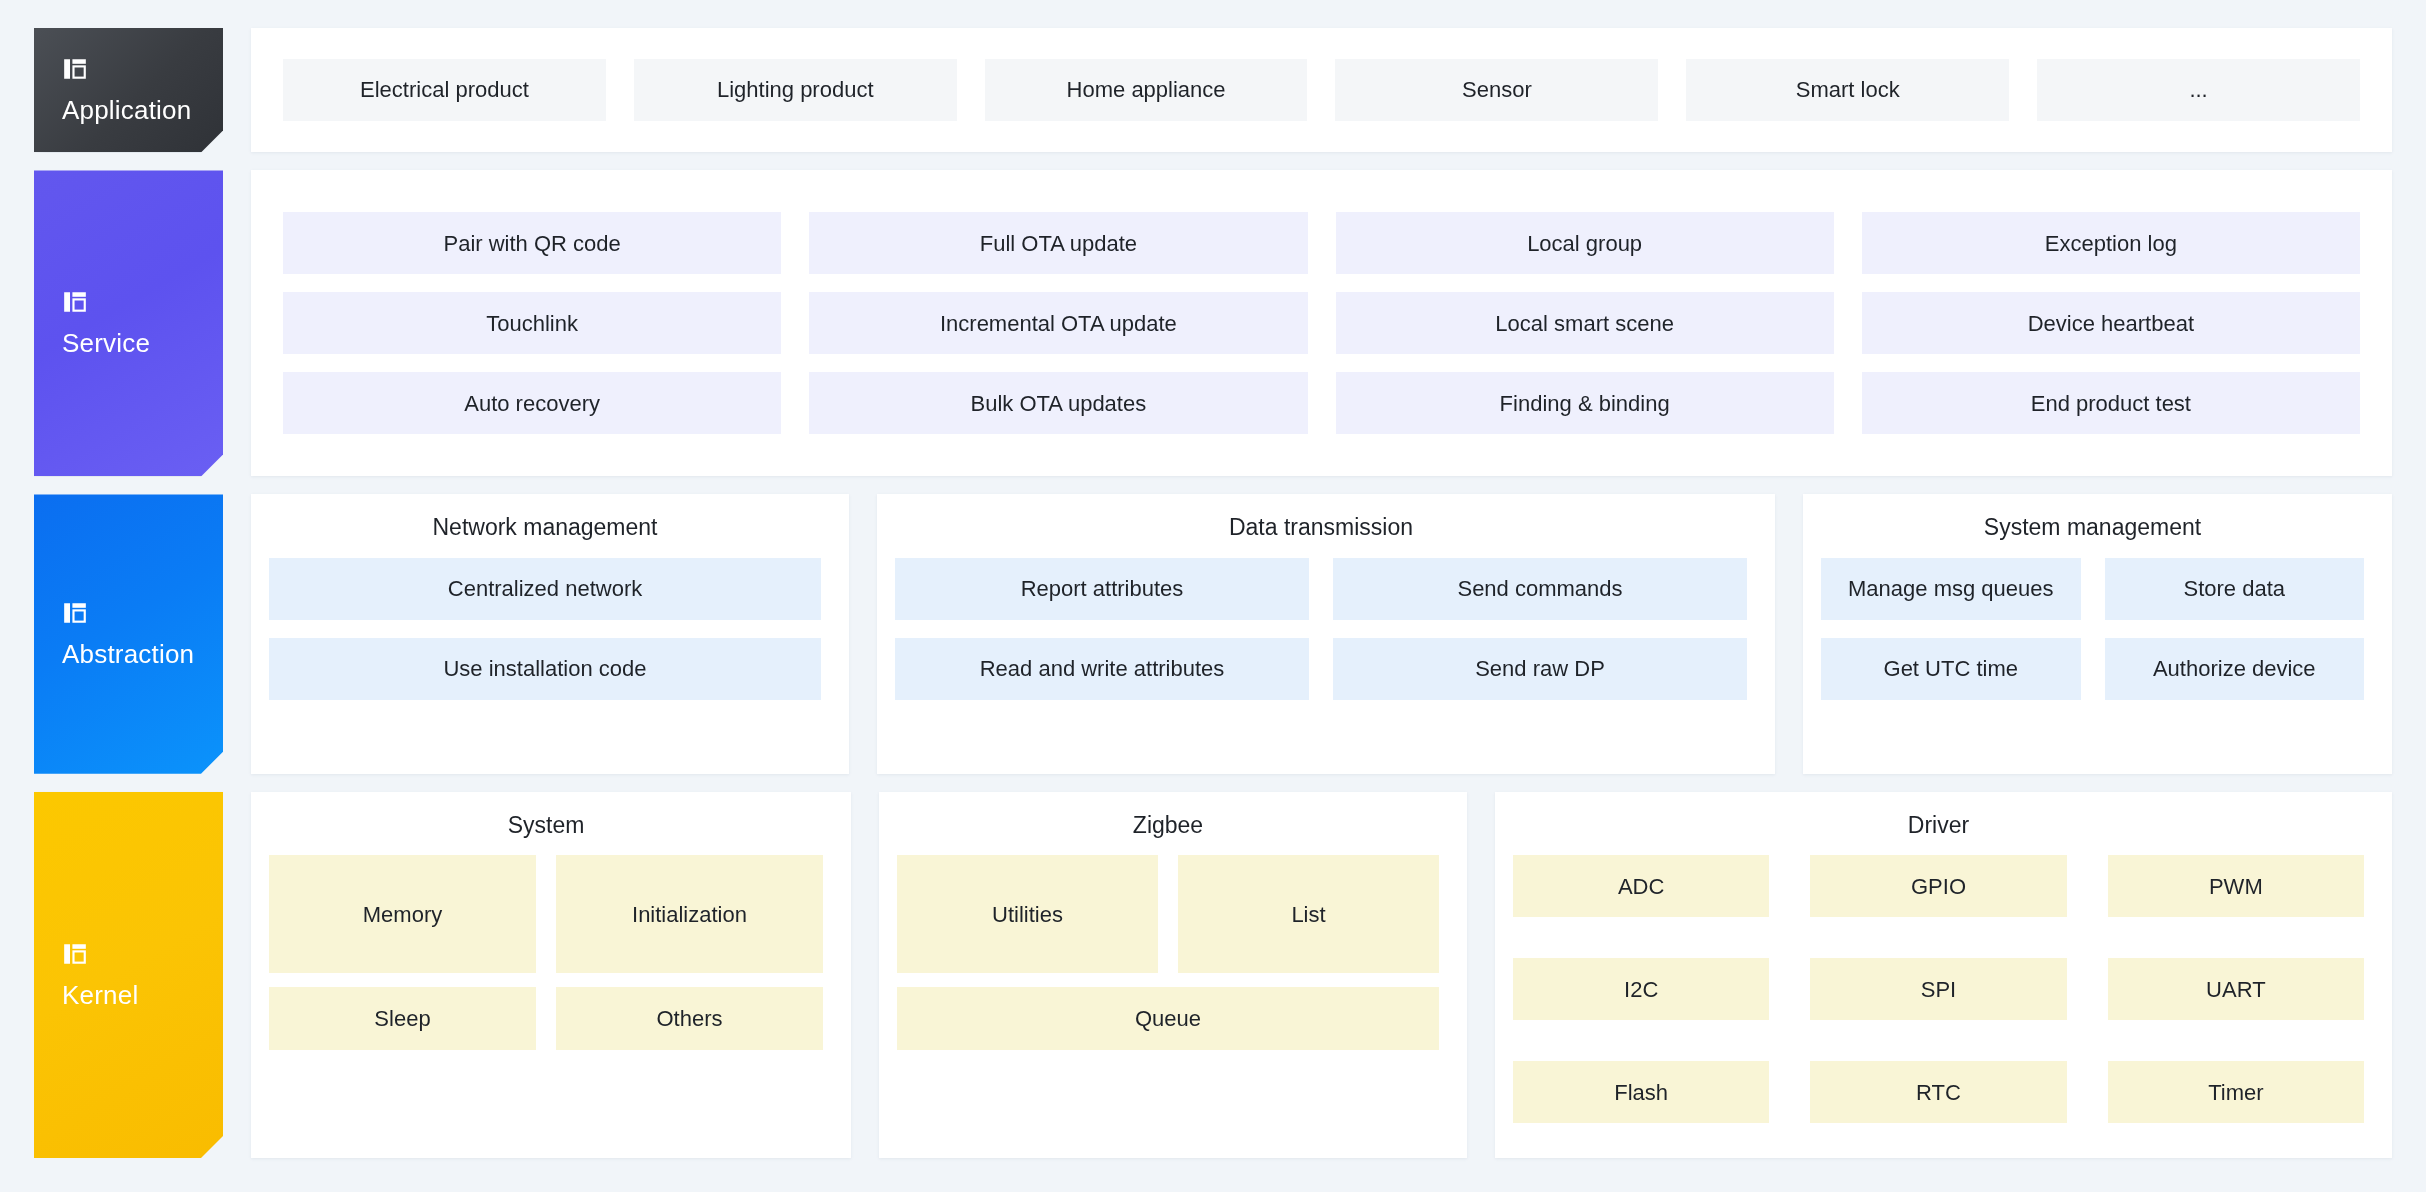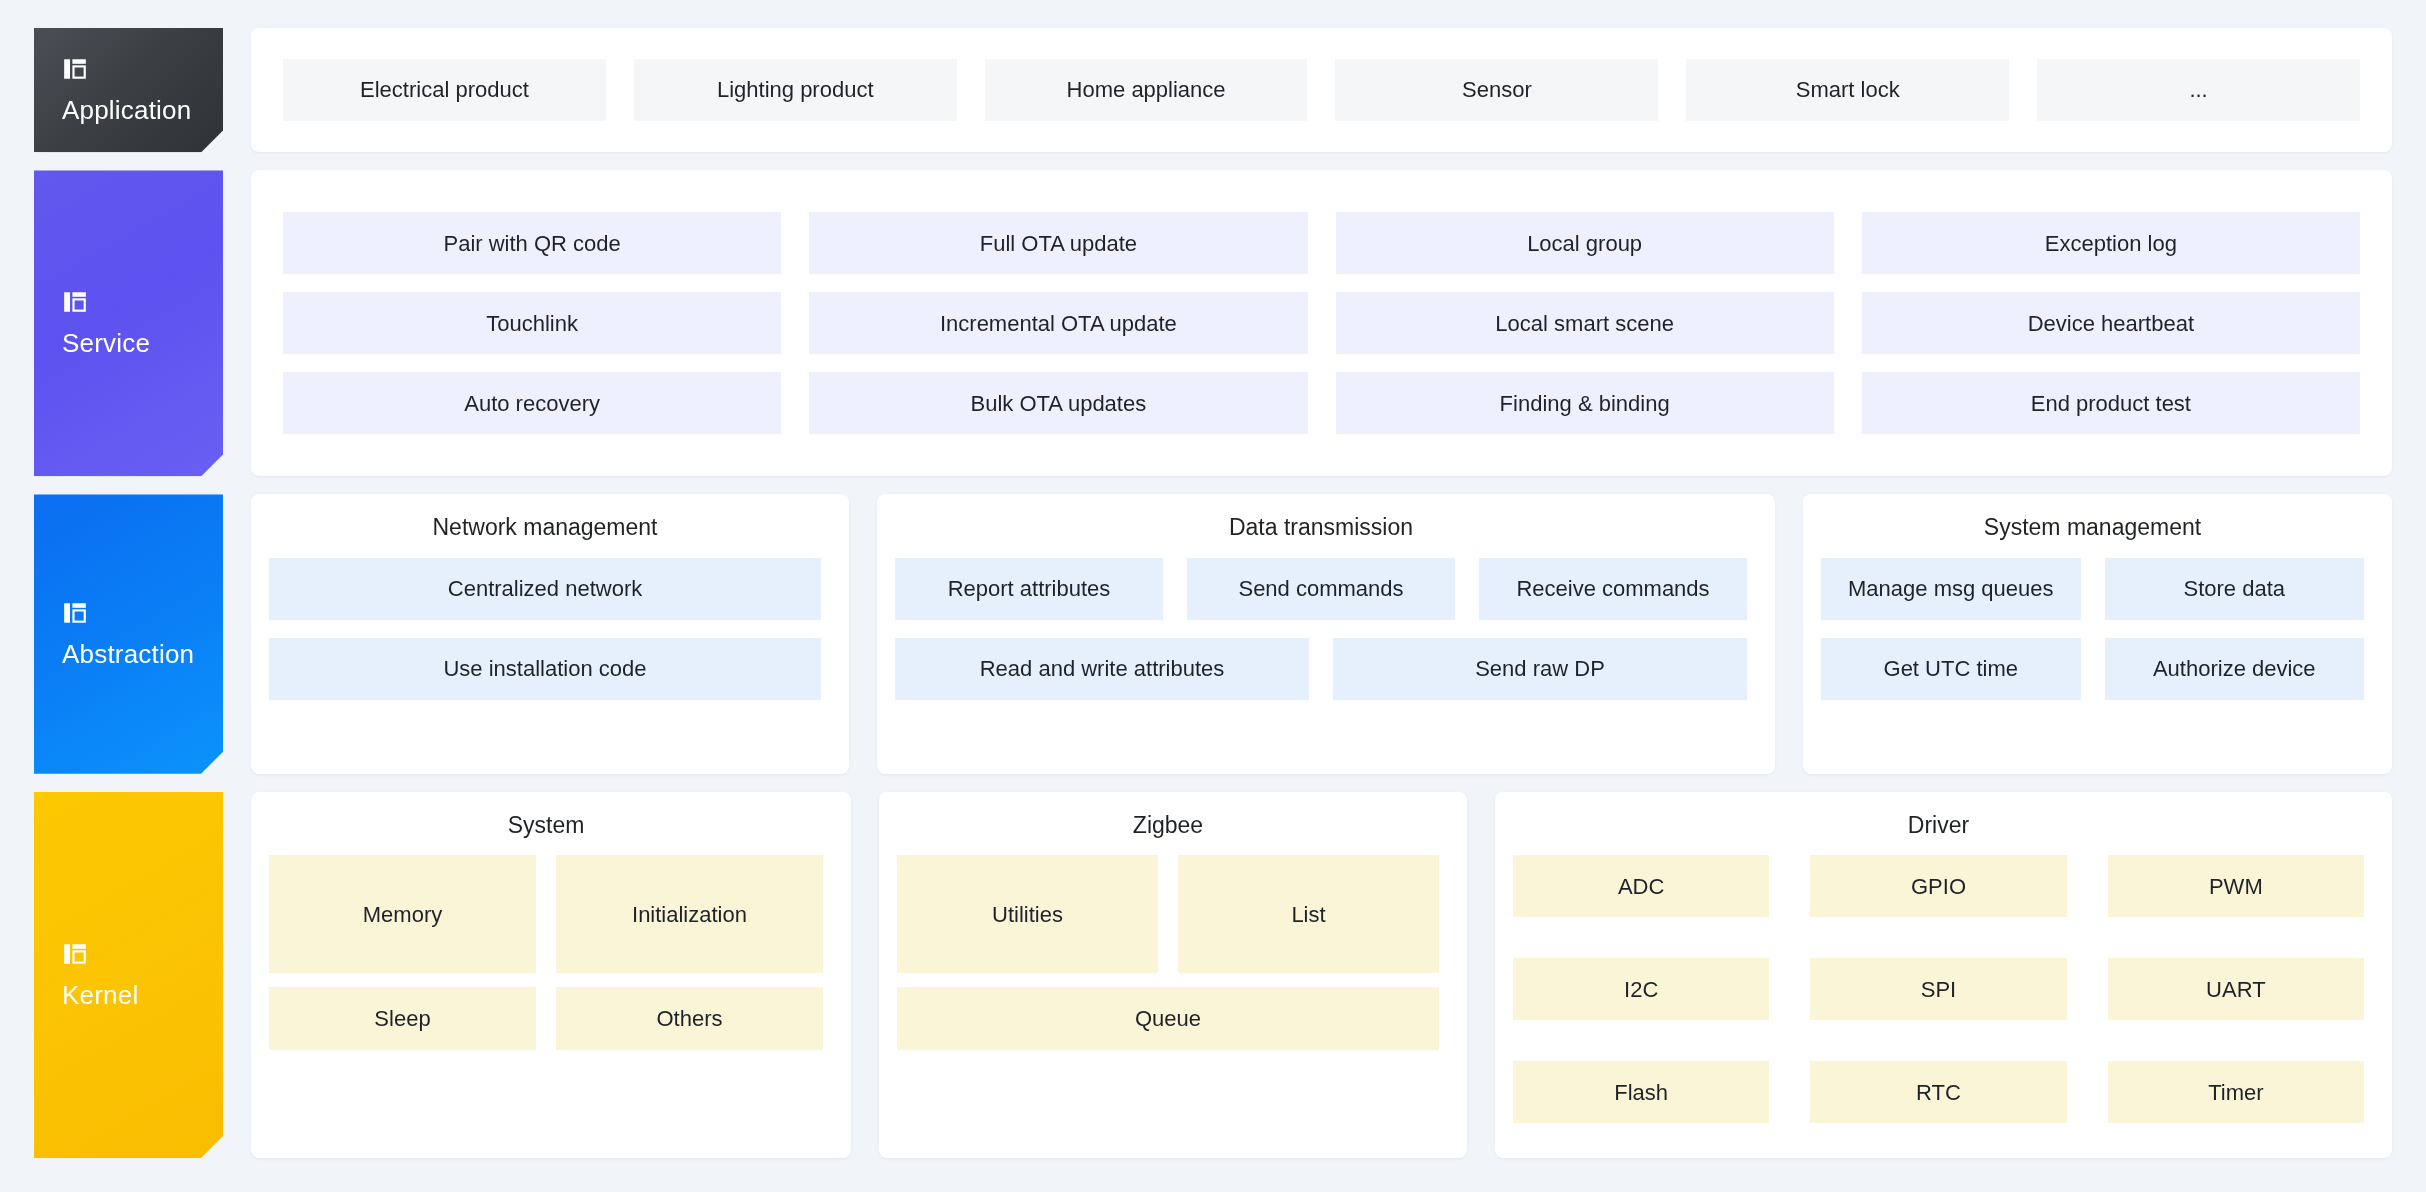--- a/index.html
+++ b/index.html
@@ -95,21 +95,20 @@
     min-width: 0;
   }
 
   .card {
     background: #ffffff;
     box-sizing: border-box;
     display: flex;
     flex-direction: column;
     min-width: 0;
     box-shadow: 0 1px 3px rgba(100,116,139,0.10);
-    border-radius: 8px;
   }
   .card-plain {
     flex: 1 1 auto;
     padding: 24px 32px;
     justify-content: center;
   }
   .card-group {
     padding: 20px 28px 26px 18px;
   }
 
@@ -280,21 +279,20 @@
           </div>
         </div>
       </div>
 
       <div class="card card-group card-data">
         <div class="group-title">Data transmission</div>
         <div class="rows">
           <div class="abs-row">
             <div class="chip chip-abs">Report attributes</div>
             <div class="chip chip-abs">Send commands</div>
-            <div class="chip chip-abs">Receive commands</div>
           </div>
           <div class="abs-row">
             <div class="chip chip-abs">Read and write attributes</div>
             <div class="chip chip-abs">Send raw DP</div>
           </div>
         </div>
       </div>
 
       <div class="card card-group card-sysmgmt">
         <div class="group-title">System management</div>

